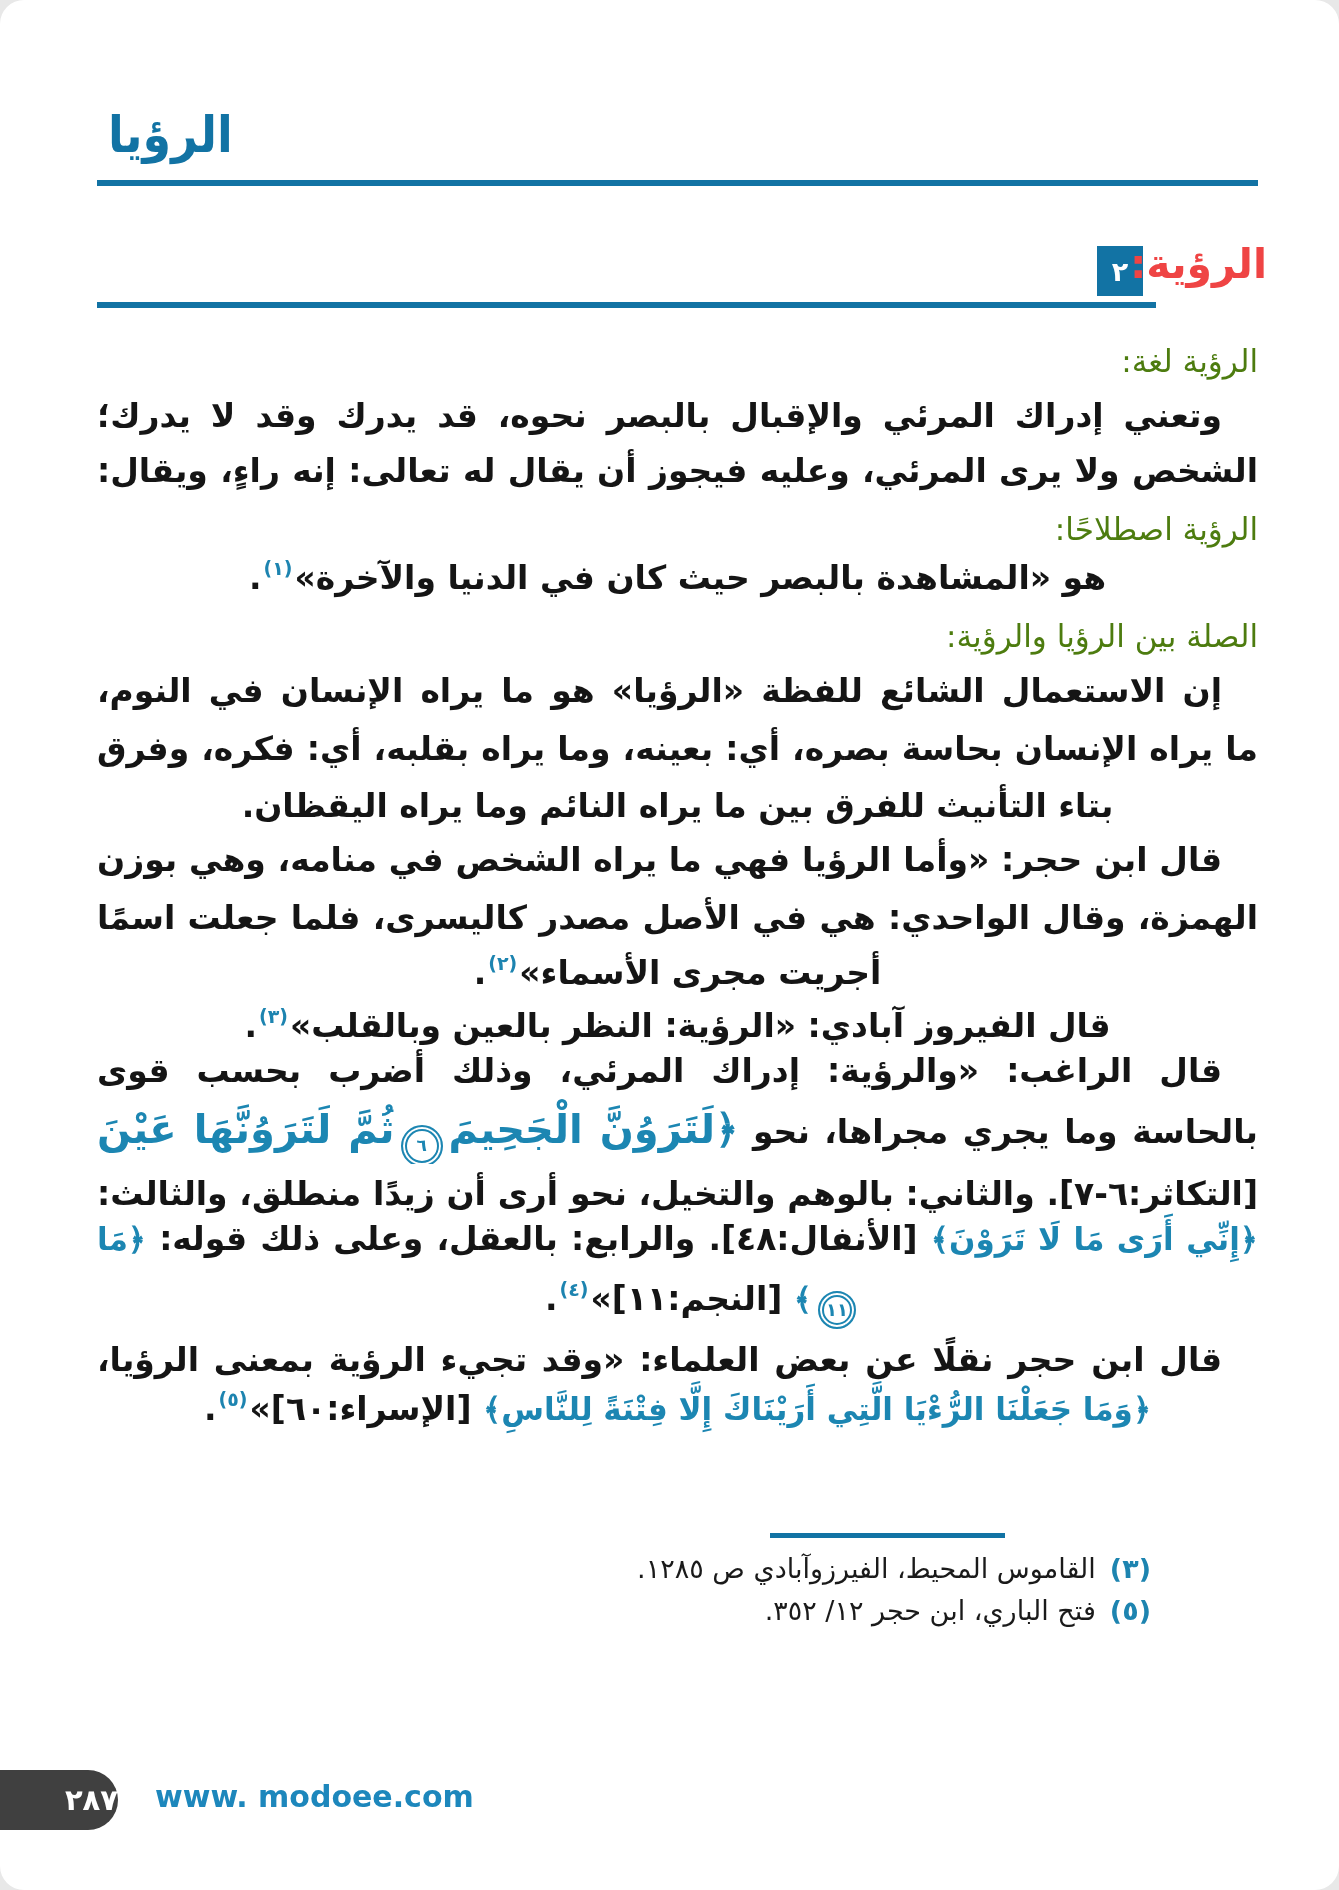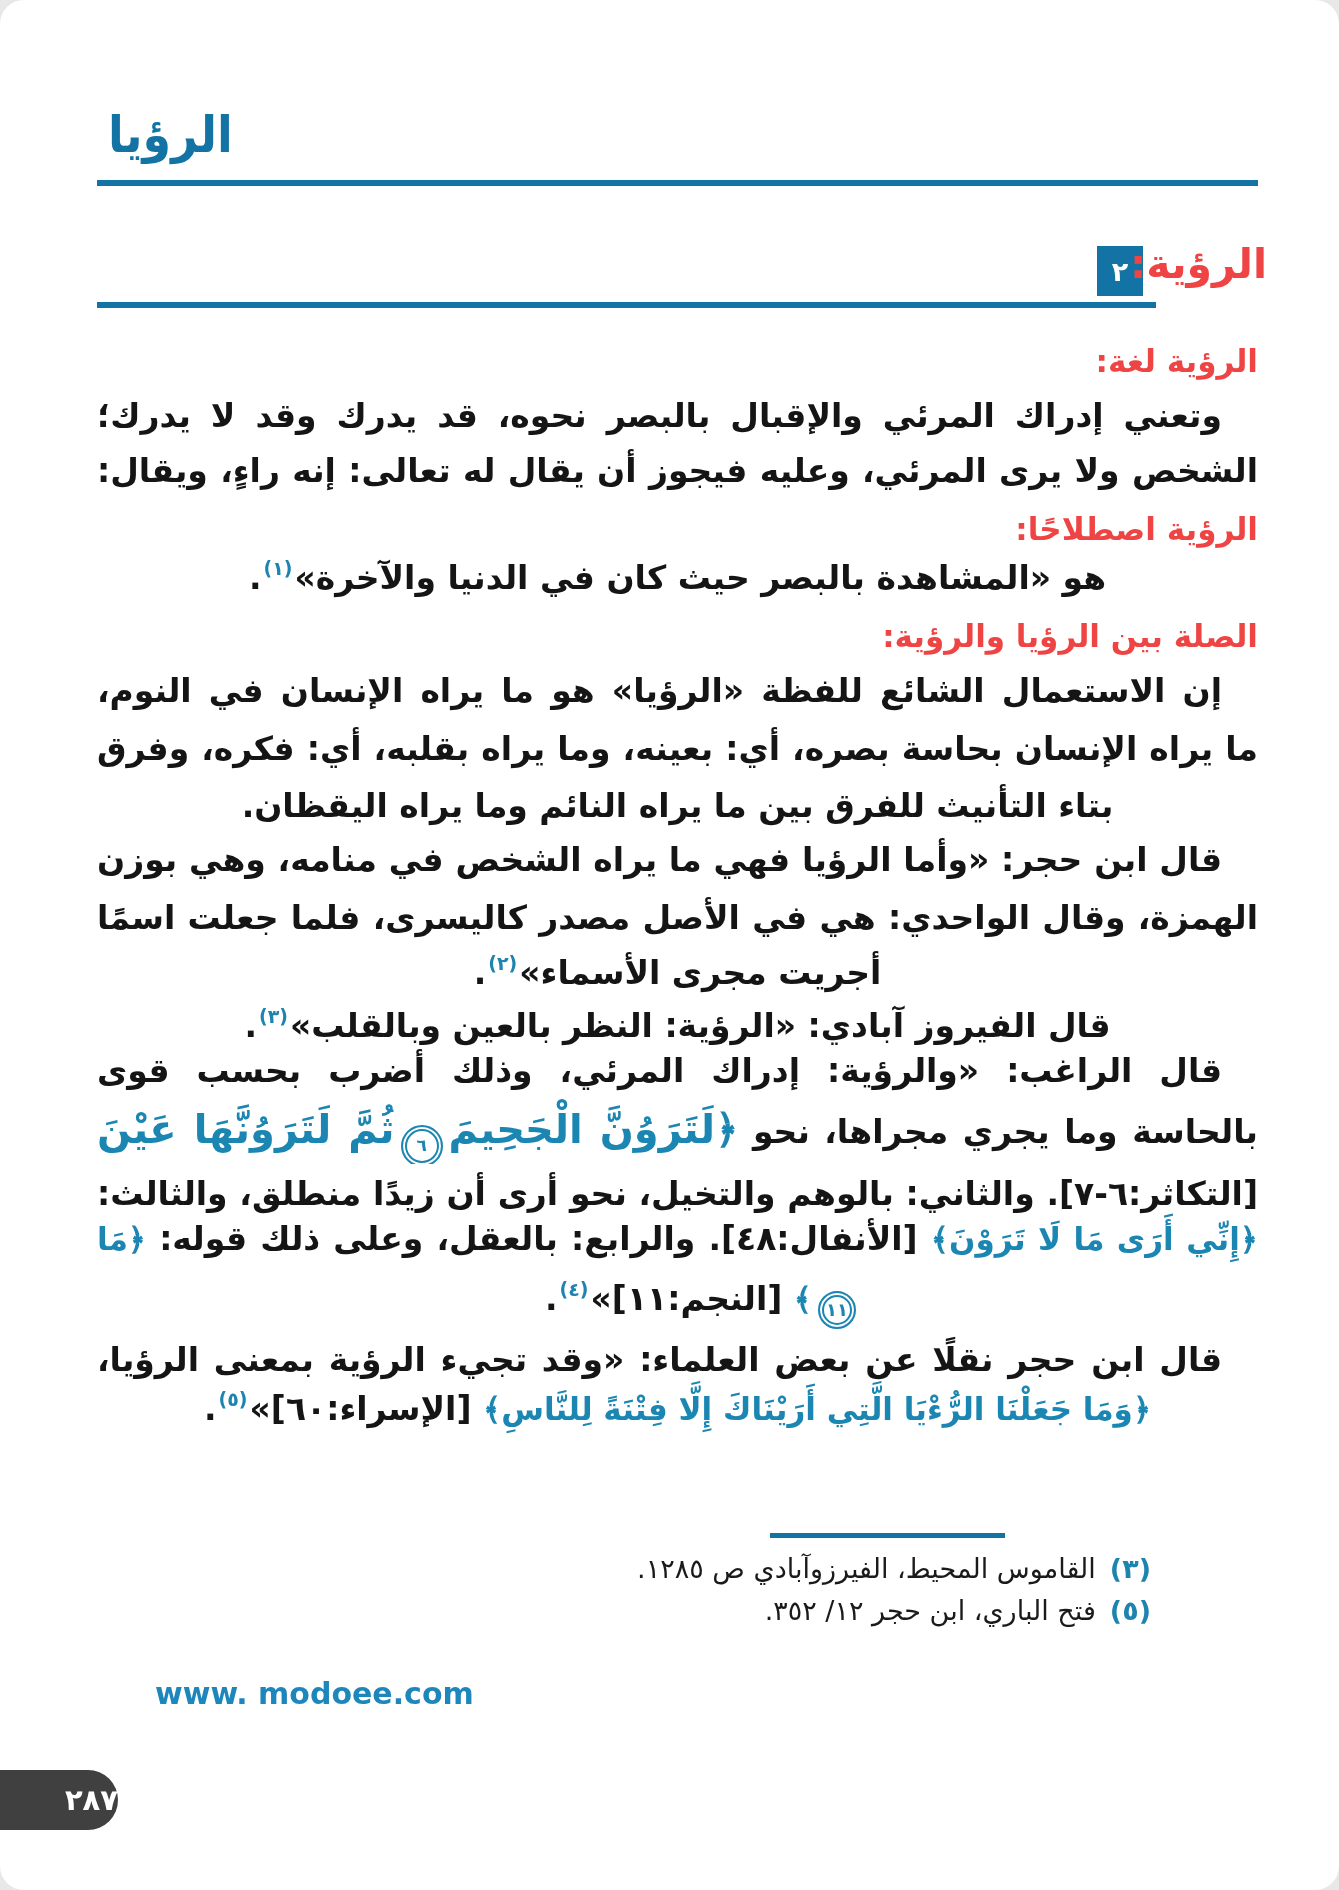--- a/index.html
+++ b/index.html
@@ -35,21 +35,21 @@
     font-size:33px; font-weight:700; color:#151515;
     white-space:nowrap;
   }
   .just{
     text-align:justify; text-align-last:justify; text-justify:inter-word;
     white-space:normal; overflow:hidden;
   }
   .indent{padding-right:36px;}
   .center{text-align:right; text-align-last:center;}
   .subtitle{
-    font-size:31px; font-weight:700; color:#ef4444; text-align:right;
+    font-size:31px; font-weight:400; color:#4d7c0f; text-align:right;
     text-align-last:right;
   }
   sup.fref{
     font-size:19px; color:#1d84b0; font-weight:700;
     vertical-align:14px; line-height:0; margin:0 2px;
   }
   .quran{color:#1c86b2; font-weight:700;}
   .quran-lg{font-size:40px;}
   .quran-md{font-size:31px;}
   .medallion{
@@ -70,21 +70,21 @@
   .fn-row{height:42px; line-height:42px; text-align:right; white-space:nowrap;}
   .fn-num{color:#1d84b0; font-weight:700; margin-left:14px;}
   
   .page-tab{
     position:absolute; left:0; top:1770px; width:118px; height:60px;
     background:#404040; border-radius:0 36px 36px 0;
     display:flex; align-items:center; justify-content:flex-start;
     color:#ffffff; font-size:29px; font-weight:700;
   }
   .website{
-    position:absolute; left:155px; top:1676px; direction:ltr;
+    position:absolute; left:155px; top:1779px; direction:ltr;
     color:#1d87bc; font-size:30px; font-weight:600;
   }
 </style>
 </head>
 <body>
 
 <div class="page">
 
   <div class="running-head">الرؤيا</div>
   <div class="rule rule-top"></div>

